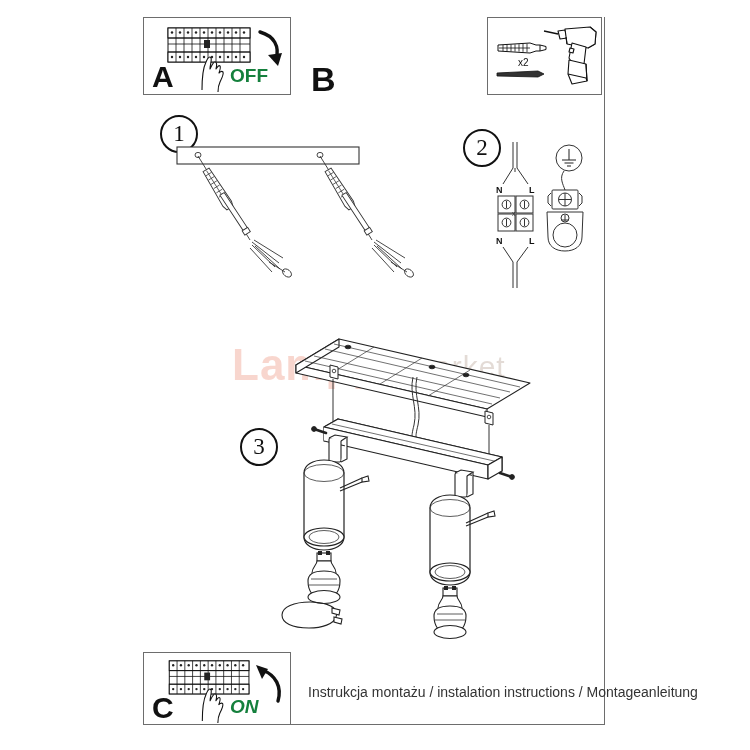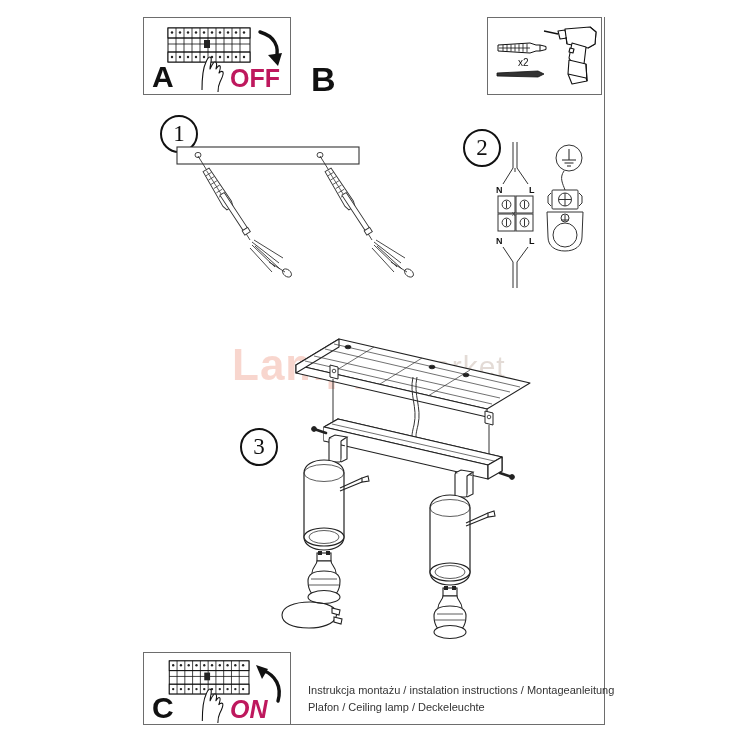--- a/index.html
+++ b/index.html
@@ -2,25 +2,25 @@
 <html><head>
 <meta charset="utf-8">
 <style>
   html,body{margin:0;padding:0;background:#ffffff;}
   body{width:750px;height:750px;font-family:"Liberation Sans",sans-serif;position:relative;overflow:hidden;}
   #sheet{position:absolute;left:0;top:0;width:750px;height:750px;}
   .abs{position:absolute;}
   .frame{border:1.6px solid #6d6d6d;box-sizing:border-box;background:transparent;}
   .panel{border:1.6px solid #6d6d6d;box-sizing:border-box;background:#fff;}
   .bigletter{font-size:30px;font-weight:700;color:#111;line-height:1;letter-spacing:0;}
-  .stateword{font-size:25px;font-weight:700;color:#be185d;line-height:1;}
+  .stateword{font-size:19px;font-weight:700;color:#15803d;line-height:1;}
   .circnum{width:34px;height:34px;border:2px solid #111;border-radius:50%;
            display:flex;align-items:center;justify-content:center;
            font-size:23px;font-weight:400;color:#111;background:#fff;font-family:"Liberation Serif",serif;}
-  .footline{font-size:11px;color:#333;line-height:1.55;white-space:nowrap;}
+  .footline{font-size:14px;color:#333;line-height:1.55;white-space:nowrap;}
   .wm{font-size:44px;font-weight:700;color:#f0a08c;opacity:.42;letter-spacing:1px;
       font-family:"Liberation Sans",sans-serif;white-space:nowrap;}
   .wm2{font-size:30px;font-weight:400;color:#c9b9ae;opacity:.5;letter-spacing:1px;white-space:nowrap;}
   svg{display:block;overflow:visible;}
   .x2lbl{font-size:10px;color:#111;font-family:"Liberation Sans",sans-serif;}
   .nl{font-size:9px;font-weight:700;fill:#111;font-family:"Liberation Sans",sans-serif;}
 </style>
 </head>
 <body>
 
@@ -494,16 +494,15 @@
     </svg>
 
     <svg class="abs" style="left:108px;top:8px;" width="34" height="44" viewBox="0 0 34 44">
       <path d="M26 40 C30 26 24 14 10 9" fill="none" stroke="#111" stroke-width="3.4" stroke-linecap="round"></path>
       <path d="M4 4 L16 8 L10 18 Z" fill="#111"></path>
     </svg>
   </div>
 
   <div class="abs" style="left:308px;top:682px;">
     <div class="footline">Instrukcja montażu / instalation instructions / Montageanleitung</div>
-    <div class="footline">Plafon / Ceiling lamp / Deckeleuchte</div>
   </div>
 
 </div>
 
 </body></html>

